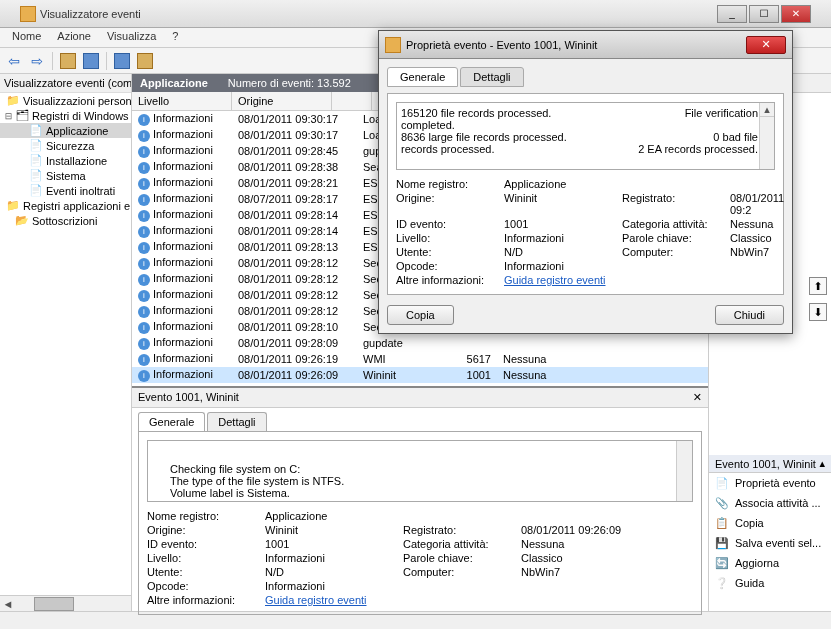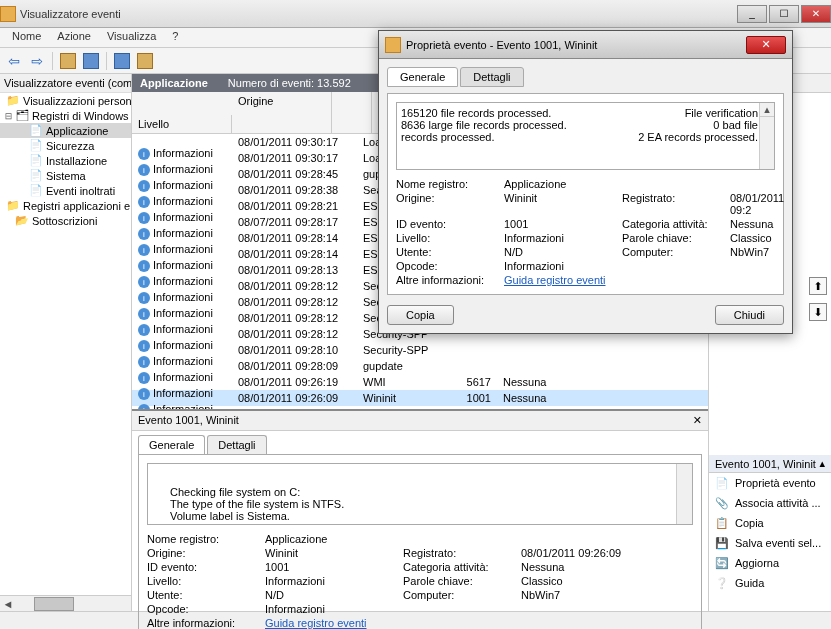--- a/index.html
+++ b/index.html
@@ -1,19 +1,19 @@
 <!DOCTYPE html>
 <html><head>
 <meta charset="utf-8">
 <style>
 * { box-sizing: border-box; margin: 0; padding: 0; font-family: "Segoe UI", Tahoma, sans-serif; font-size: 11px; }
 body { background: #fff; width: 831px; height: 629px; overflow: hidden; position: relative; }
 
 
-.titlebar { height: 28px; background: linear-gradient(#f0f0f0,#dcdcdc); border-bottom: 1px solid #aaa; display: flex; align-items: center; padding: 0 0; }
+.titlebar { height: 28px; background: linear-gradient(#f0f0f0,#dcdcdc); border-bottom: 1px solid #aaa; display: flex; align-items: center; padding: 0 20px; }
 .titlebar .win-icon { width: 16px; height: 16px; margin-right: 4px; background: #e8b050; border: 1px solid #c08020; }
 .titlebar .title { flex: 1; color: #333; }
 .winbtns { display: flex; gap: 2px; margin-left: auto; }
 .winbtn { width: 30px; height: 18px; background: linear-gradient(#e8e8e8,#c8c8c8); border: 1px solid #888; display: flex; align-items: center; justify-content: center; font-size: 10px; }
 .winbtn.close { background: linear-gradient(#e06060,#c03030); color: #fff; }
 
 
 .menubar { height: 20px; border-bottom: 1px solid #ccc; display: flex; padding: 0 4px; background: #f4f4f4; }
 .menubar span { padding: 2px 8px; color: #333; }
 
@@ -41,21 +41,21 @@
 .tico { width: 13px; height: 13px; display: inline-flex; align-items: center; justify-content: center; font-size: 11px;}
 .tree-scroll { position: absolute; bottom: 0; left: 0; right: 0; height: 16px; background: #f0f0f0; border-top: 1px solid #ccc; display:flex; align-items:center;}
 .tree-scroll .thumb { height:14px; background:#c8c8c8; border:1px solid #999; margin-left:18px; width:40px;}
 .tree-scroll .arr { width:16px; text-align:center; color:#555;}
 
 
 .center { flex: 1; display: flex; flex-direction: column; border-right: 1px solid #ccc; }
 .center-head { background: #6a6e78; color: #fff; padding: 3px 8px; display: flex; gap: 20px; }
 .grid-head { display: flex; background: #f4f4f4; border-bottom: 1px solid #ccc; }
 .grid-head div { padding: 3px 6px; border-right: 1px solid #ccc; }
-.col-level { width: 100px; margin-top: 23px; }
+.col-level { width: 100px; }
 .col-date { width: 125px; }
 .col-src { width: 100px; }
 .col-id { width: 40px; text-align: right; }
 .col-cat { flex: 1; }
 .grid-body { overflow: hidden; flex: 0 0 275px; }
 .grid-row { display: flex; padding: 0 0; height: 16px; align-items: center; }
 .grid-row.sel { background: #cde6ff; }
 .grid-row > div { padding: 0 6px; overflow: hidden; white-space: nowrap; }
 .lvl-icon { width: 12px; height: 12px; border-radius: 50%; background: #4a90d9; color: #fff; font-size: 8px; display: inline-flex; align-items: center; justify-content: center; margin-right: 3px; }
 
@@ -474,20 +474,21 @@
     <div class="dlg-tabs">
       <div class="dlg-tab">Generale</div>
       <div class="dlg-tab inactive">Dettagli</div>
     </div>
     <div class="dlg-content">
       <div class="dlg-desc">
         <div style="display:flex; justify-content:space-between;gap:13px;">
           <span>  165120 file records processed.</span>
           <span>File verification</span>
         </div>
+        <div>completed.</div>
         <div style="display:flex; justify-content:space-between;">
           <span>  8636 large file records processed.</span>
           <span>0 bad file</span>
         </div>
         <div style="display:flex; justify-content:space-between;">
           <span>records processed.</span>
           <span>2 EA records processed.</span>
         </div>
         <div class="vscroll">
             <div class="arrw">▴</div>

